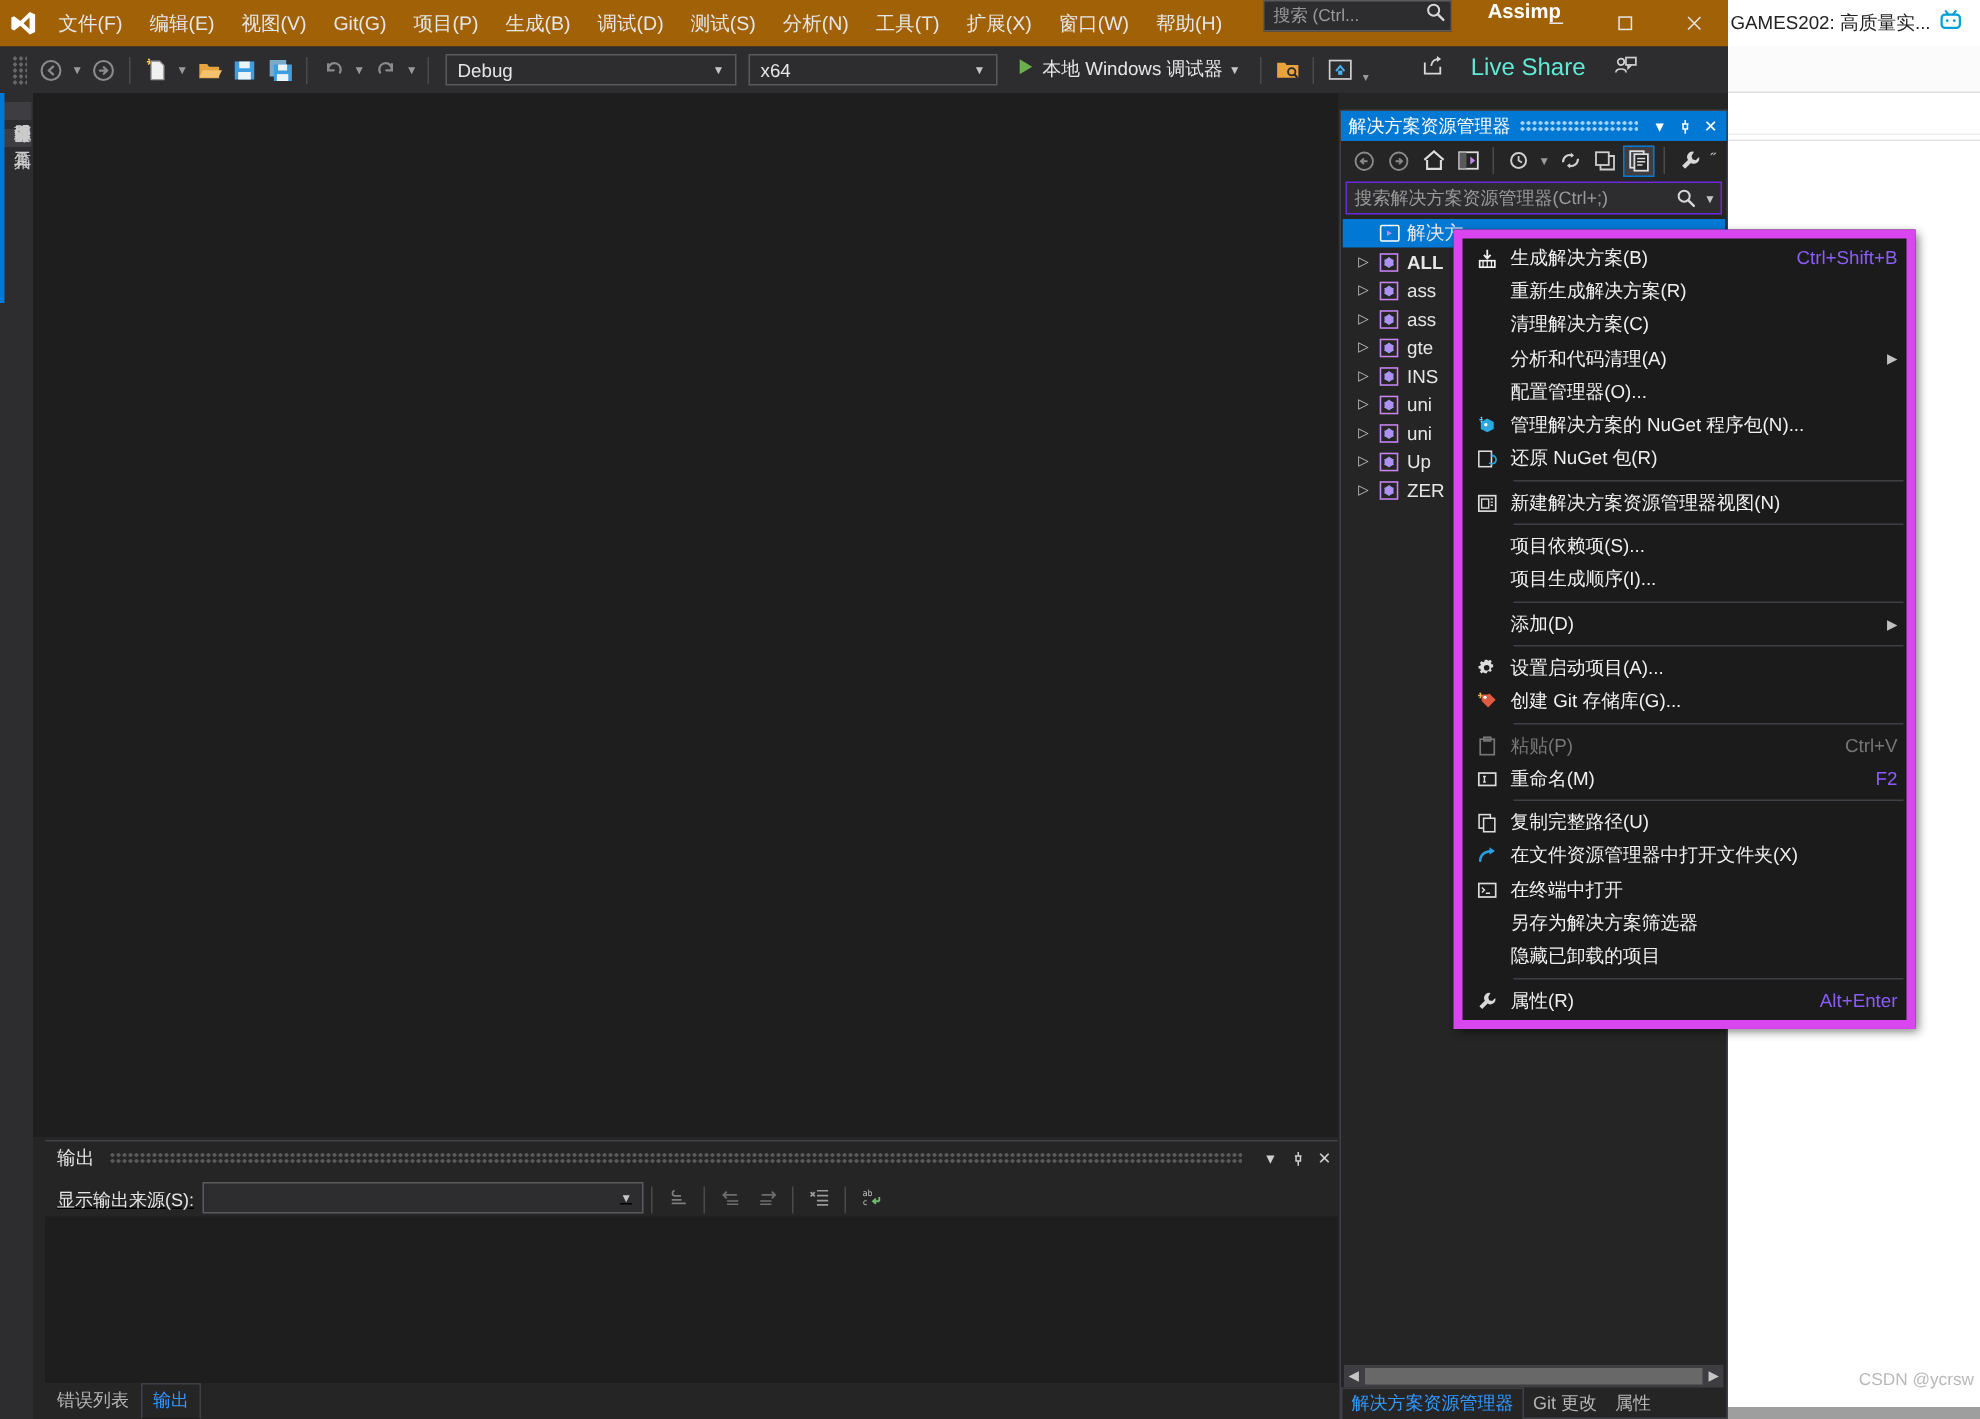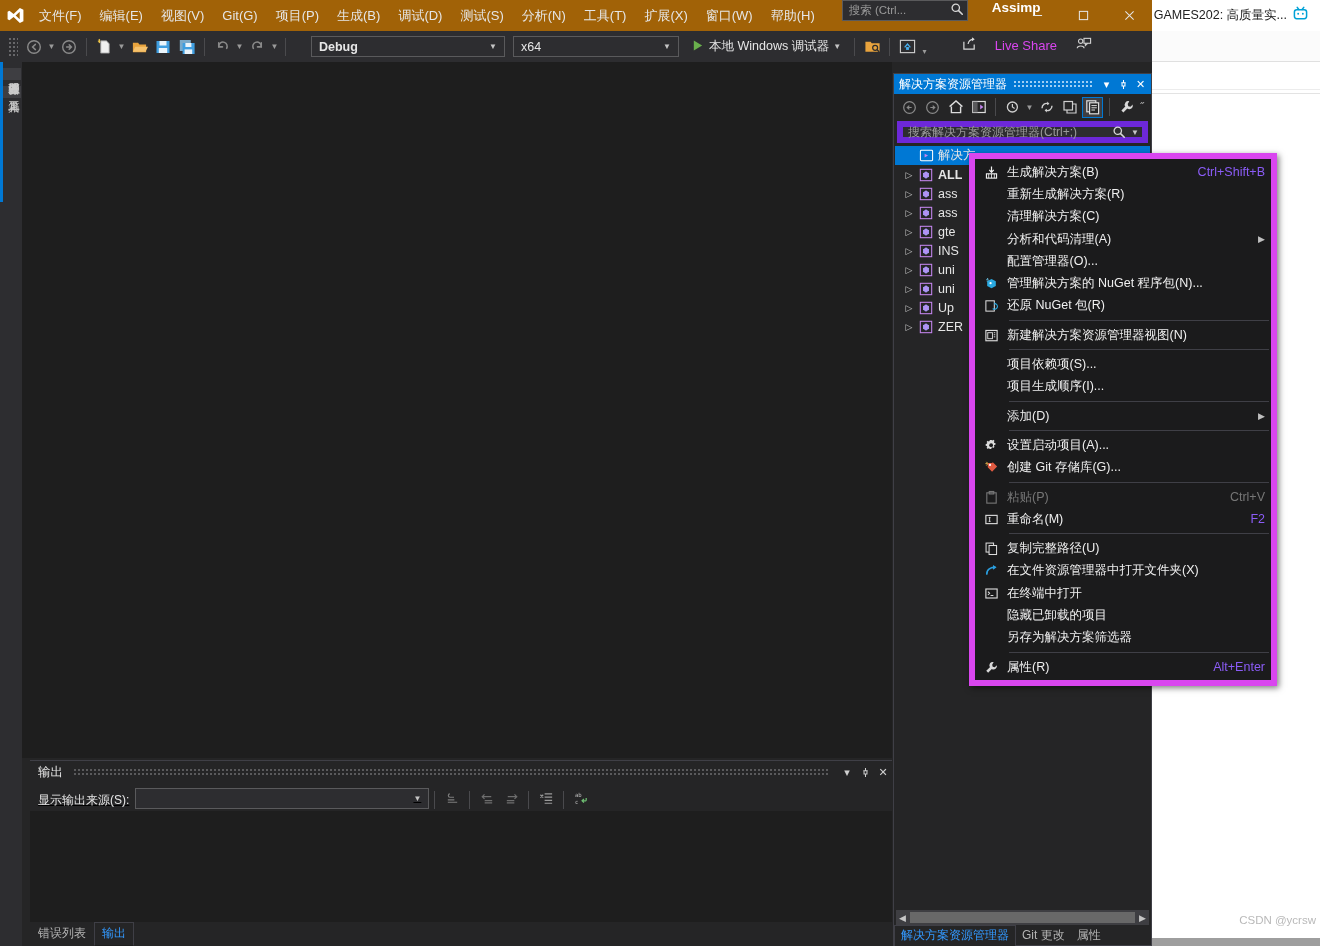--- a/index.html
+++ b/index.html
@@ -43,21 +43,21 @@
   .tbtn { width:22px; height:22px; display:flex; align-items:center; justify-content:center; margin:0 1px; }
   .tcaret { color:#9a9a9a; font-size:8px; width:11px; text-align:center; }
   .tsep { width:1px; height:18px; background:#4a4a4d; margin:0 5px; }
   .combo { height:21px; background:#2d2d30; border:1px solid #5a5a5c; display:flex; align-items:center;
            padding:0 2px 0 7px; color:#e6e6e6; font-size:12.5px; }
   .combo .cv { flex:1; white-space:nowrap; }
   .combo .ca { color:#c5c5c5; font-size:8px; padding:0 5px; }
   .run-btn { display:flex; align-items:center; height:23px; padding:0 4px; }
   .run-lbl { color:#e6e6e6; font-size:12.5px; margin-left:5px; white-space:nowrap;}
   .live-share { position:absolute; right:95px; top:36px; display:flex; align-items:center; }
-  .live-share .ls-lbl { color:#d946ef; font-size:13px; margin-left:18px; }
+  .live-share .ls-lbl { color:#5eead4; font-size:16px; margin-left:18px; }
 
   
   .vdock { position:absolute; left:0; top:62px; width:22px; height:884px; background:#2d2d30; }
   .vtab { width:20px; margin:6px 1px 0 1px; padding:6px 0; background:#3e3e42; color:#cccccc;
           font-size:11.5px; writing-mode:vertical-rl; text-align:center; letter-spacing:0px; }
 
   
   .docarea { position:absolute; left:22px; top:62px; width:870px; height:696px; background:#1e1e1e; }
   .accentbar { position:absolute; left:0; top:62px; width:3px; height:140px; background:#0078d4; }
 
@@ -77,21 +77,21 @@
 
   
   .se { position:absolute; left:893px; top:73px; width:259px; height:873px; background:#252526; border:1px solid #3f3f46; }
   .se-hdr { height:20px; background:#0078d4; display:flex; align-items:center; padding:0 2px 0 5px; }
   .se-hdr .t { color:#ffffff; font-size:12px; white-space:nowrap; }
   .se-hdr .dots { flex:1; height:8px; margin:0 6px; background-image:radial-gradient(#9fd0f5 40%, transparent 41%); background-size:4px 4px;}
   .se-hdr .hb { width:17px; height:18px; display:flex; align-items:center; justify-content:center; color:#fff; font-size:11px;}
   .se-tools { height:26px; display:flex; align-items:center; padding-left:4px; background:#252526;}
   .sbtn { width:21px; height:21px; display:flex; align-items:center; justify-content:center; margin:0 1px; color:#c5c5c5;}
   .sbtn.sel { border:1px solid #0078d4; background:#3e3e42; }
-  .se-search { height:22px; margin:1px 3px 2px 3px; border:6px solid #6d28d9; background:#2d2d30;
+  .se-search { height:22px; margin:1px 3px 2px 3px; border:1px solid #6d28d9; background:#2d2d30;
                display:flex; align-items:center; padding-left:5px; }
   .se-search .ph { flex:1; color:#9a9a9a; font-size:12px; white-space:nowrap;}
   .se-tree { position:absolute; left:1px; top:72px; right:1px; bottom:40px; overflow:hidden; }
   .trow { height:19px; display:flex; align-items:center; padding-left:6px; white-space:nowrap; }
   .trow.sel { background:#0078d4; }
   .tw { width:16px; display:flex; align-items:center; justify-content:center; color:#c5c5c5; font-size:9px;}
   .ticon { width:18px; display:flex; align-items:center; justify-content:center; }
   .tlbl { color:#e6e6e6; font-size:12.5px; margin-left:3px; }
   .tlbl.b { font-weight:bold; }
   .se-hscroll { position:absolute; left:2px; right:2px; bottom:20px; height:15px; background:#3e3e42; display:flex; align-items:center; }
@@ -247,21 +247,21 @@
       <div class="tcaret">▼</div>
       <div class="tbtn">
         <svg width="17" height="17" viewBox="0 0 18 18">
             <path d="M13 9 C13 5.5 10 3.6 7 4.6 C4.4 5.5 3.4 8.3 4.6 11" fill="none" stroke="#8a8a8a" stroke-width="1.6" stroke-linecap="round"></path>
             <path d="M13 5 L13 9.4 L9 9.4" fill="none" stroke="#8a8a8a" stroke-width="1.6" stroke-linecap="round"></path>
           </svg>
       </div>
       <div class="tcaret">▼</div>
       <div class="tsep"></div>
 
-      <div class="combo" style="width:194px; margin-left:20px;font-weight:bold;">
+      <div class="combo" style="width:194px; margin-left:6px;">
         <span class="cv">Debug</span>
         <span class="ca">▼</span>
       </div>
       <div class="combo" style="width:166px; margin-left:8px;">
         <span class="cv">x64</span>
         <span class="ca">▼</span>
       </div>
 
       <div class="run-btn" style="margin-left:8px;">
         <span>
@@ -767,26 +767,26 @@
           <svg width="15" height="15" viewBox="0 0 16 16">
               <rect x="2" y="3.2" width="12" height="9.6" fill="none" stroke="#dcdcdc" stroke-width="1.2"></rect>
               <path d="M4.2 6 L6 7.8 L4.2 9.6 M7 10.2 H10" stroke="#dcdcdc" stroke-width="1.1" fill="none"></path>
             </svg>
         </span>
         <span class="lb">在终端中打开</span>
       </div>
 
       <div class="ci">
         <span class="ic"></span>
+        <span class="lb">另存为解决方案筛选器</span>
+      </div>
+
+      <div class="ci">
+        <span class="ic"></span>
         <span class="lb">隐藏已卸载的项目</span>
-      </div>
-
-      <div class="ci">
-        <span class="ic"></span>
-        <span class="lb">另存为解决方案筛选器</span>
       </div>
 
       <div class="csep"></div>
 
       <div class="ci">
         <span class="ic">
           <svg width="15" height="15" viewBox="0 0 16 16">
               <path d="M10.3 2.2 a3.6 3.6 0 0 0 -4 5.4 L2.4 11.5 l2 2 3.9 -3.9 a3.6 3.6 0 0 0 5.4 -4 l-2.2 2.2 -2.2 -0.6 -0.6 -2.2 z" fill="#d8d8d8"></path>
             </svg>
         </span>

